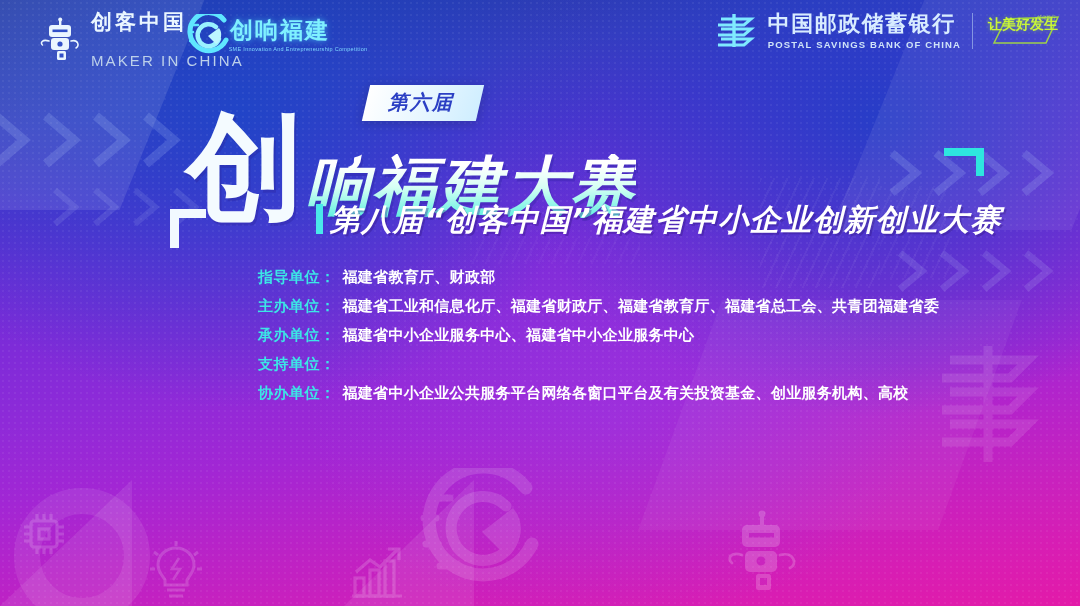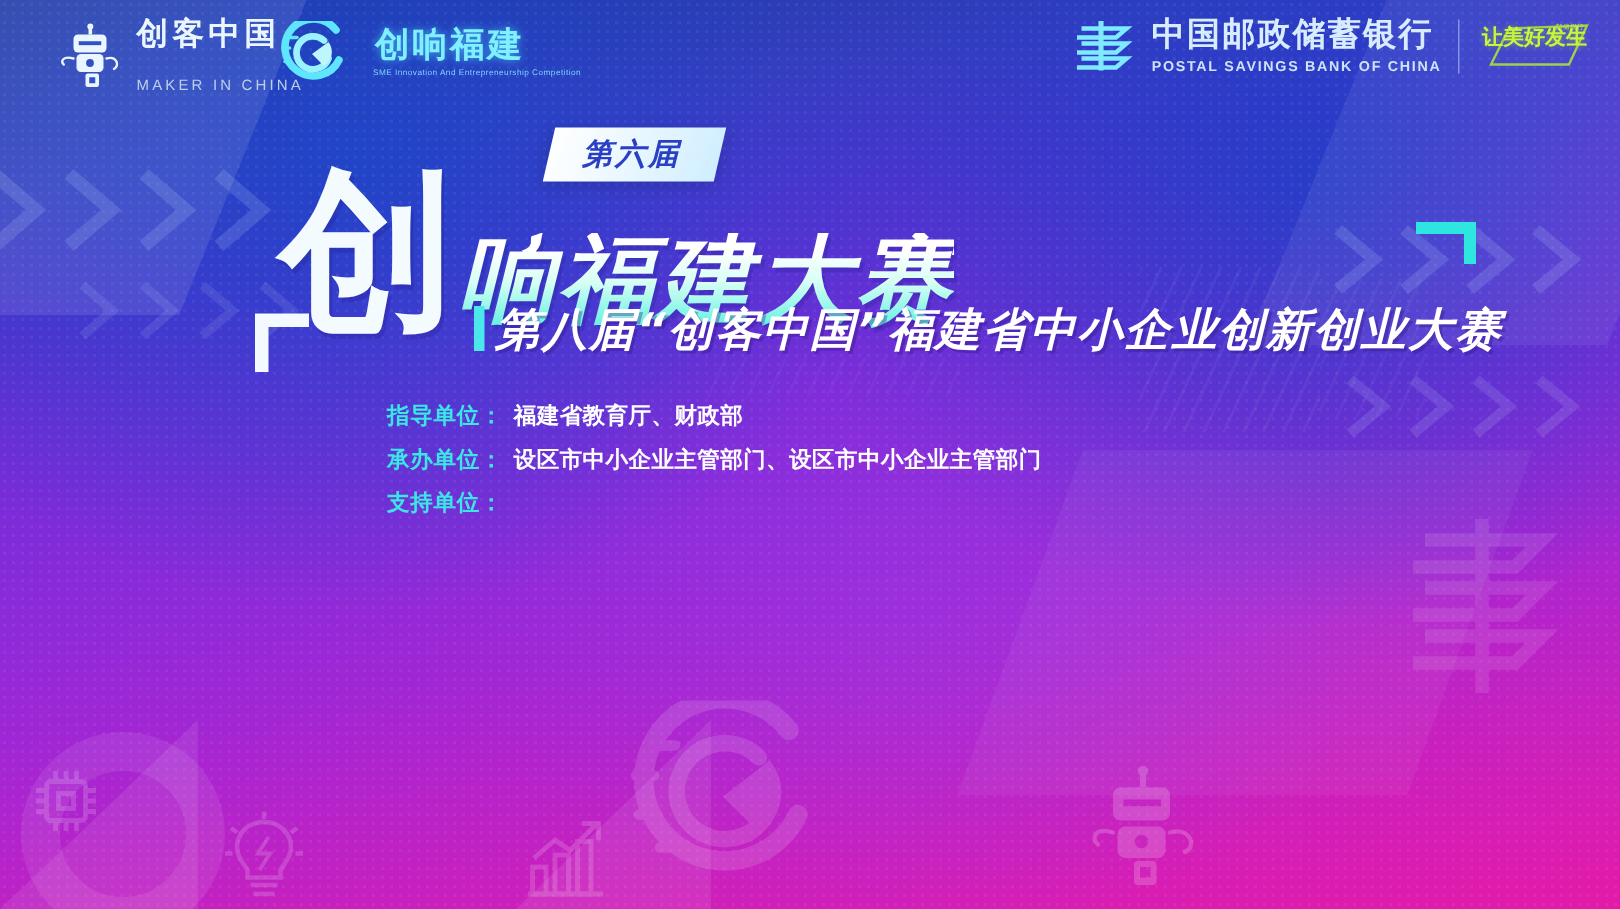--- a/index.html
+++ b/index.html
@@ -80,25 +80,25 @@
     z-index:10;
   }
   .logo-mic{ position:absolute; left:38px; top:12px; display:flex; align-items:center; gap:7px;}
   .mic-mark{ width:46px; height:46px; position:relative; }
   .mic-txt{ display:flex; flex-direction:column; line-height:1; }
   .mic-cn{
     font-size:21px; font-weight:bold; color:#eaf6ff; letter-spacing:3px;
     font-family:"DejaVu Sans",sans-serif;
   }
   .mic-en{
-    font-size:10px; color:#bcd0ea; letter-spacing:2.1px; margin-top:20px;
+    font-size:15px; color:#bcd0ea; letter-spacing:2.1px; margin-top:20px;
     font-family:"Liberation Sans",sans-serif;
   }
 
-  .logo-cxfj{ position:absolute; left:186px; top:14px; display:flex; align-items:center; gap:20px; }
+  .logo-cxfj{ position:absolute; left:186px; top:14px; display:flex; align-items:center; gap:0; }
   .cxfj-mark{ width:44px; height:44px; }
   .cxfj-txt{ display:flex; flex-direction:column; line-height:1; }
   .cxfj-cn{
     font-size:23px; font-weight:bold; letter-spacing:2px;
     color:#7ff0ff;
     font-family:"DejaVu Sans",sans-serif;
     text-shadow:0 0 6px rgba(80,220,255,.7);
   }
   .cxfj-en{
     font-size:5.4px; color:#7fd8ff; letter-spacing:.3px; margin-top:5px;
@@ -391,25 +391,33 @@
 
   <div class="sub-tick"></div>
   <div class="subtitle">第八届“创客中国”福建省中小企业创新创业大赛</div>
 
   <div class="orglist">
     <div class="orgrow">
       <span class="orglabel">指导单位：</span>
       <span class="orgvalue">福建省教育厅、财政部</span>
     </div>
     <div class="orgrow">
+      <span class="orglabel">主办单位：</span>
+      <span class="orgvalue">福建省工业和信息化厅、福建省财政厅、福建省教育厅、福建省总工会、共青团福建省委</span>
+    </div>
+    <div class="orgrow">
       <span class="orglabel">承办单位：</span>
-      <span class="orgvalue">设区市中小企业主管部门、设区市中小企业主管部门</span>
+      <span class="orgvalue">福建省中小企业服务中心、福建省中小企业服务中心</span>
     </div>
     <div class="orgrow">
       <span class="orglabel">支持单位：</span>
+    </div>
+    <div class="orgrow">
+      <span class="orglabel">协办单位：</span>
+      <span class="orgvalue">福建省中小企业公共服务平台网络各窗口平台及有关投资基金、创业服务机构、高校</span>
     </div>
   </div>
 
   <div class="band">
 
     <div class="band-tri" style="left:0px; bottom:0; width:132px; height:126px; clip-path:polygon(100% 0,100% 100%,0 100%);"></div>
     <div class="band-tri" style="left:132px; bottom:0; width:140px; height:126px; clip-path:polygon(0 0,100% 100%,0 100%); opacity:.05;"></div>
     <div class="band-tri" style="left:272px; bottom:0; width:140px; height:126px; clip-path:polygon(0 100%,100% 0,100% 100%); opacity:.06;"></div>
     <div class="band-tri" style="left:344px; bottom:0; width:130px; height:126px; clip-path:polygon(100% 0,100% 100%,0 100%);"></div>
     <div class="band-tri" style="left:410px; bottom:0; width:140px; height:126px; clip-path:polygon(0 0,0 100%,100% 100%); opacity:.06;"></div>

